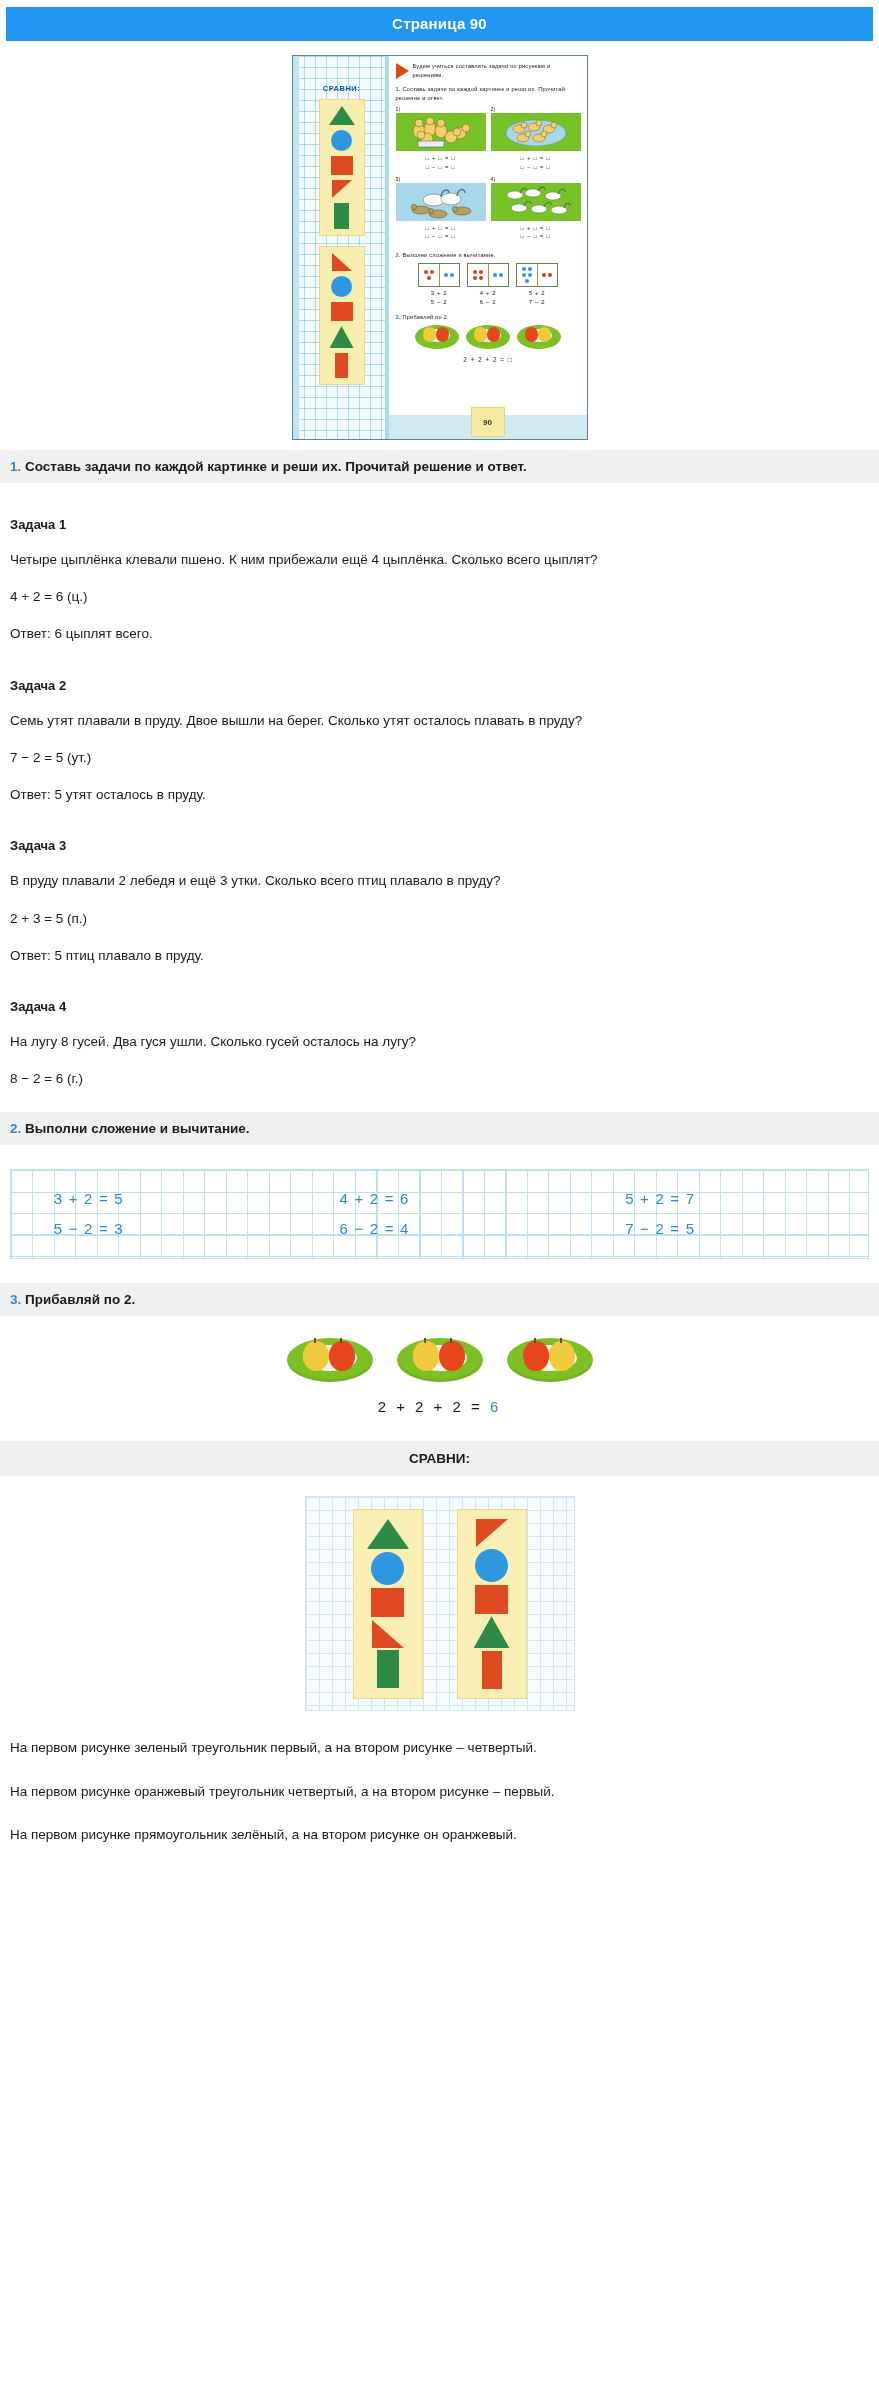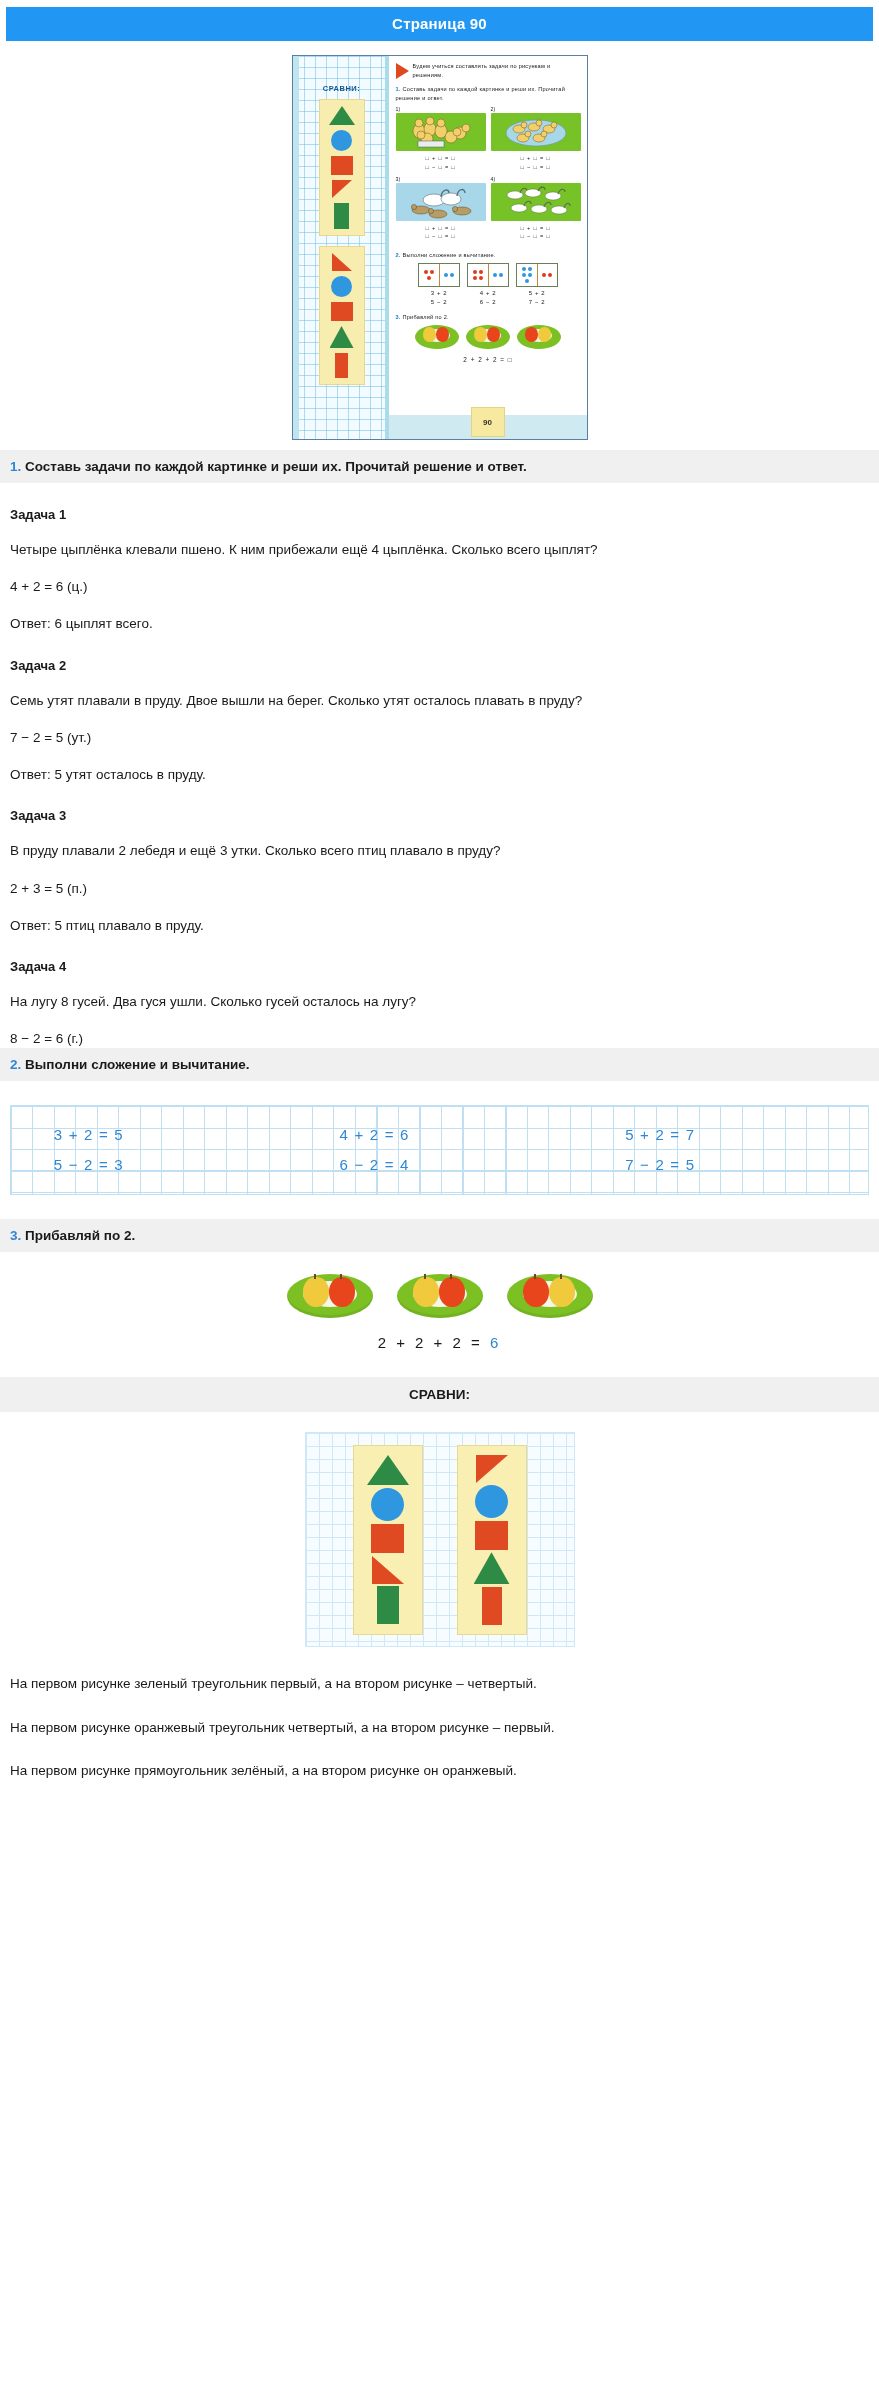--- a/index.html
+++ b/index.html
@@ -111,21 +111,21 @@
   
   .band {
     background:#f0f0f0;
     padding:9px 10px;
     font-weight:bold;
     font-size:13.5px;
     margin:0;
   }
   .band .n { color:#2f86d4; }
   .sec { padding:0 10px; }
-  .h3 { font-weight:bold; font-size:13px; margin:24px 0 0 0; }
+  .h3 { font-weight:bold; font-size:13px; margin:34px 0 0 0; }
   .p { margin:19px 0 0 0; font-size:13.5px; line-height:1.35; }
 
   
   .gridwrap{ margin:24px 0 0 0; display:flex; justify-content:center; }
   .grid{
     width:859px; height:90px;
     background:
       repeating-linear-gradient(to right, #bfdff2 0 1px, transparent 1px 21.5px),
       repeating-linear-gradient(to bottom, #bfdff2 0 1px, transparent 1px 21.5px),
       #fff;
@@ -428,21 +428,21 @@
     <div class="h3">Задача 3</div>
     <p class="p">В пруду плавали 2 лебедя и ещё 3 утки. Сколько всего птиц плавало в пруду?</p>
     <p class="p">2 + 3 = 5 (п.)</p>
     <p class="p">Ответ: 5 птиц плавало в пруду.</p>
 
     <div class="h3">Задача 4</div>
     <p class="p">На лугу 8 гусей. Два гуся ушли. Сколько гусей осталось на лугу?</p>
     <p class="p">8 − 2 = 6 (г.)</p>
   </div>
 
-  <div class="band" style="">
+  <div class="band" style="margin-top:24px">
     <span class="n">2.</span>
     <span>Выполни сложение и вычитание.</span>
   </div>
 
   <div class="gridwrap">
     <div class="grid">
       <div class="gcol">
         <div>3 + 2 = 5</div>
         <div>5 − 2 = 3</div>
       </div>

